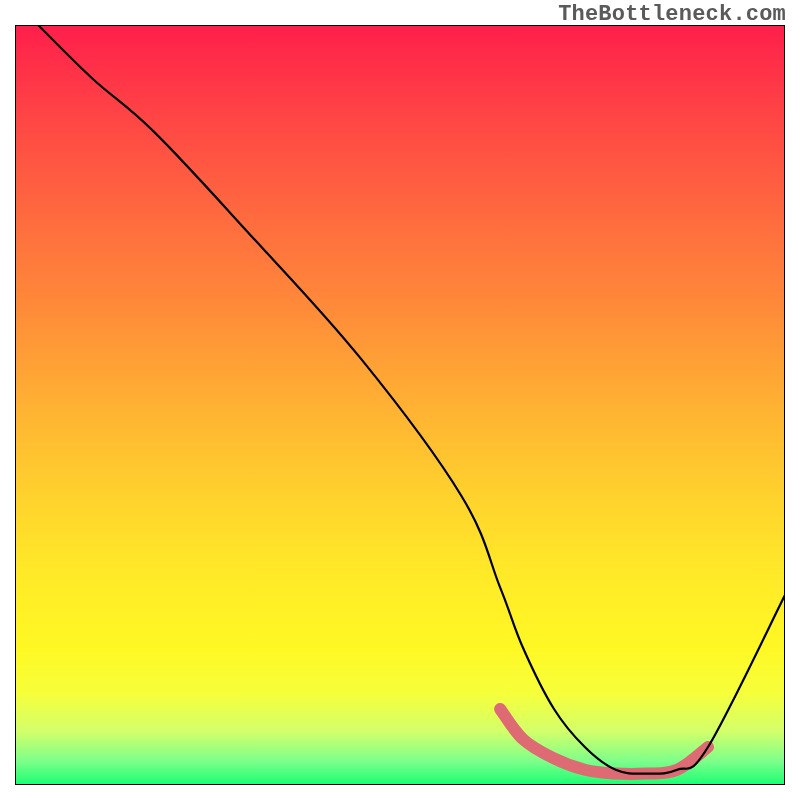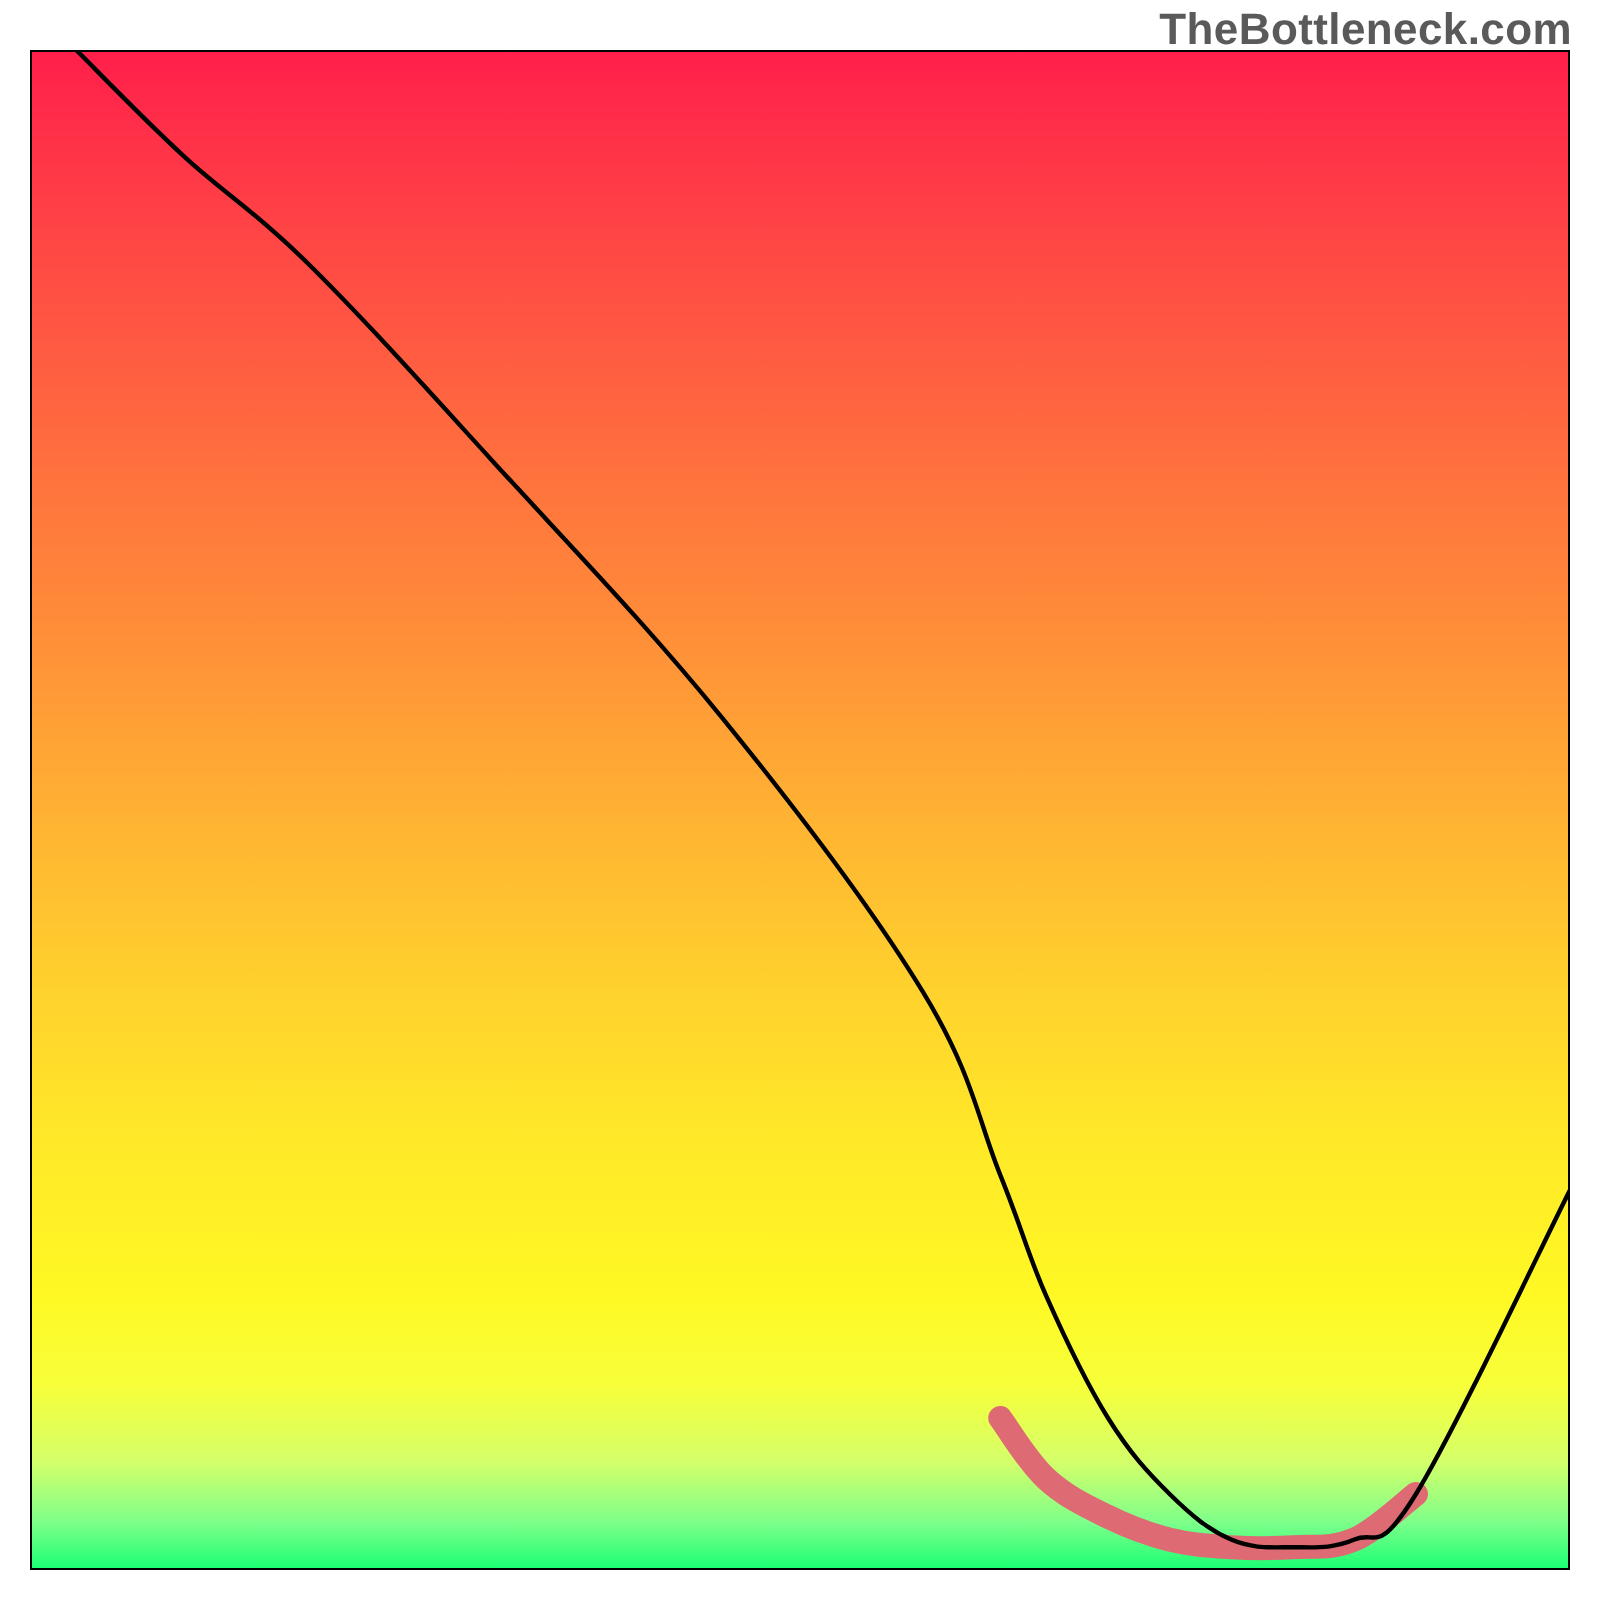--- a/index.html
+++ b/index.html
@@ -35,21 +35,21 @@
       #7dff8a 97%,
       #1dff74 100%
     );
     border: 1.5px solid #000000;
     box-sizing: border-box;
   }
   .watermark {
     position: absolute;
     top: 2px;
     right: 14px;
-    font-family: Liberation Sans, sans-serif;
+    font-family: Liberation Mono, monospace;
     font-size: 22px;
     font-weight: 600;
     color: #5a5a5a;
     letter-spacing: 0.2px;
     user-select: none;
   }
   svg.overlay {
     position: absolute;
     left: 15px;
     top: 25px;

